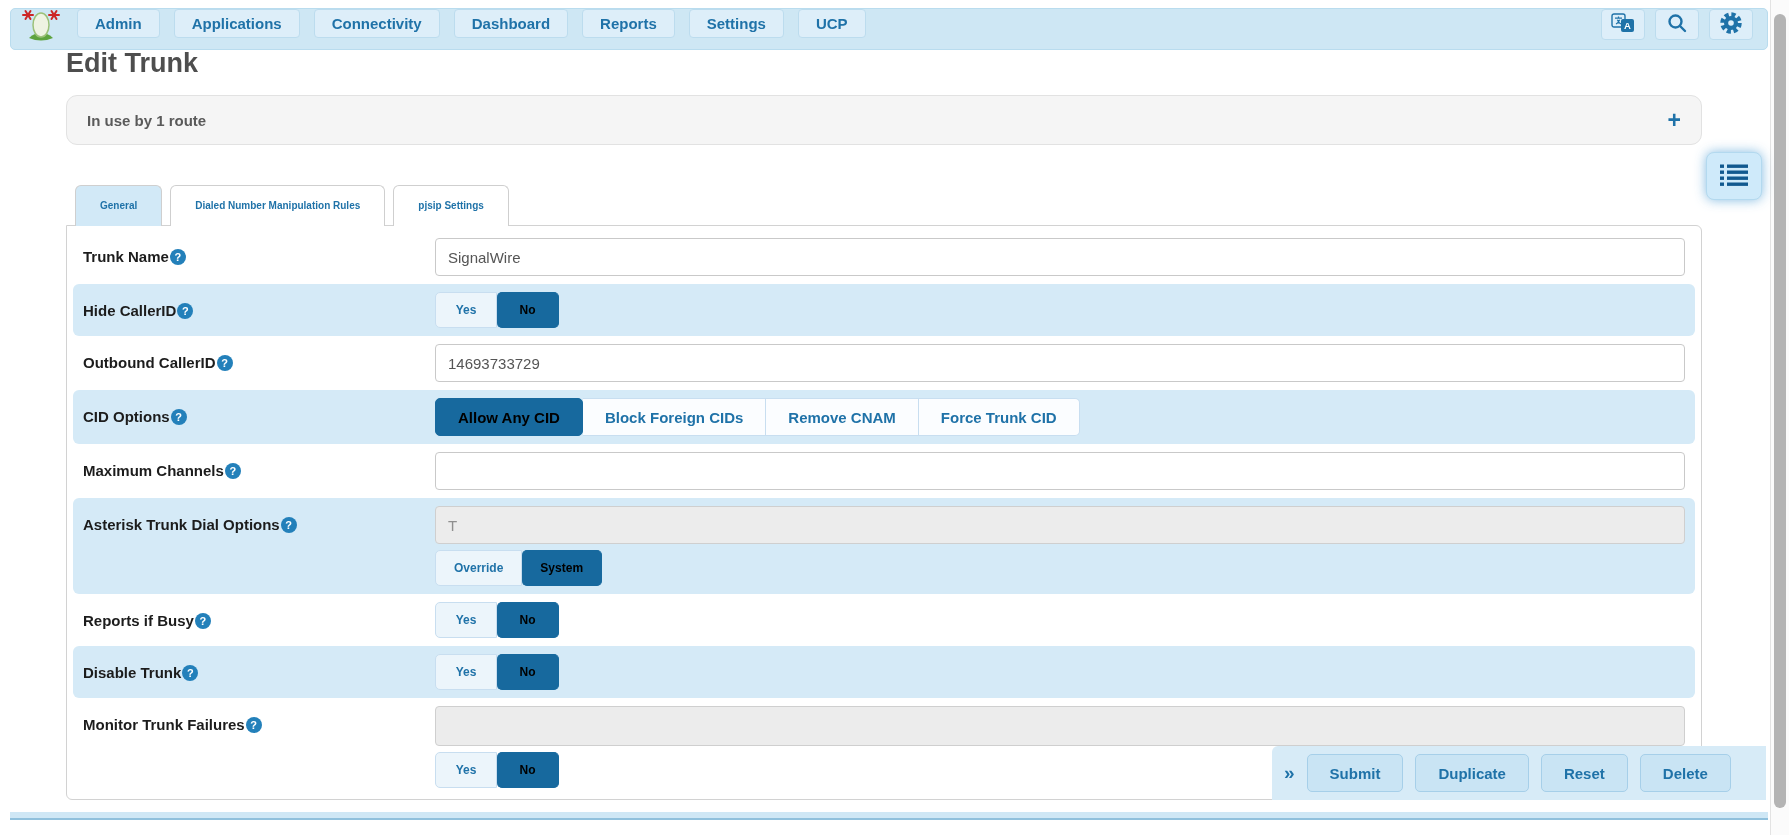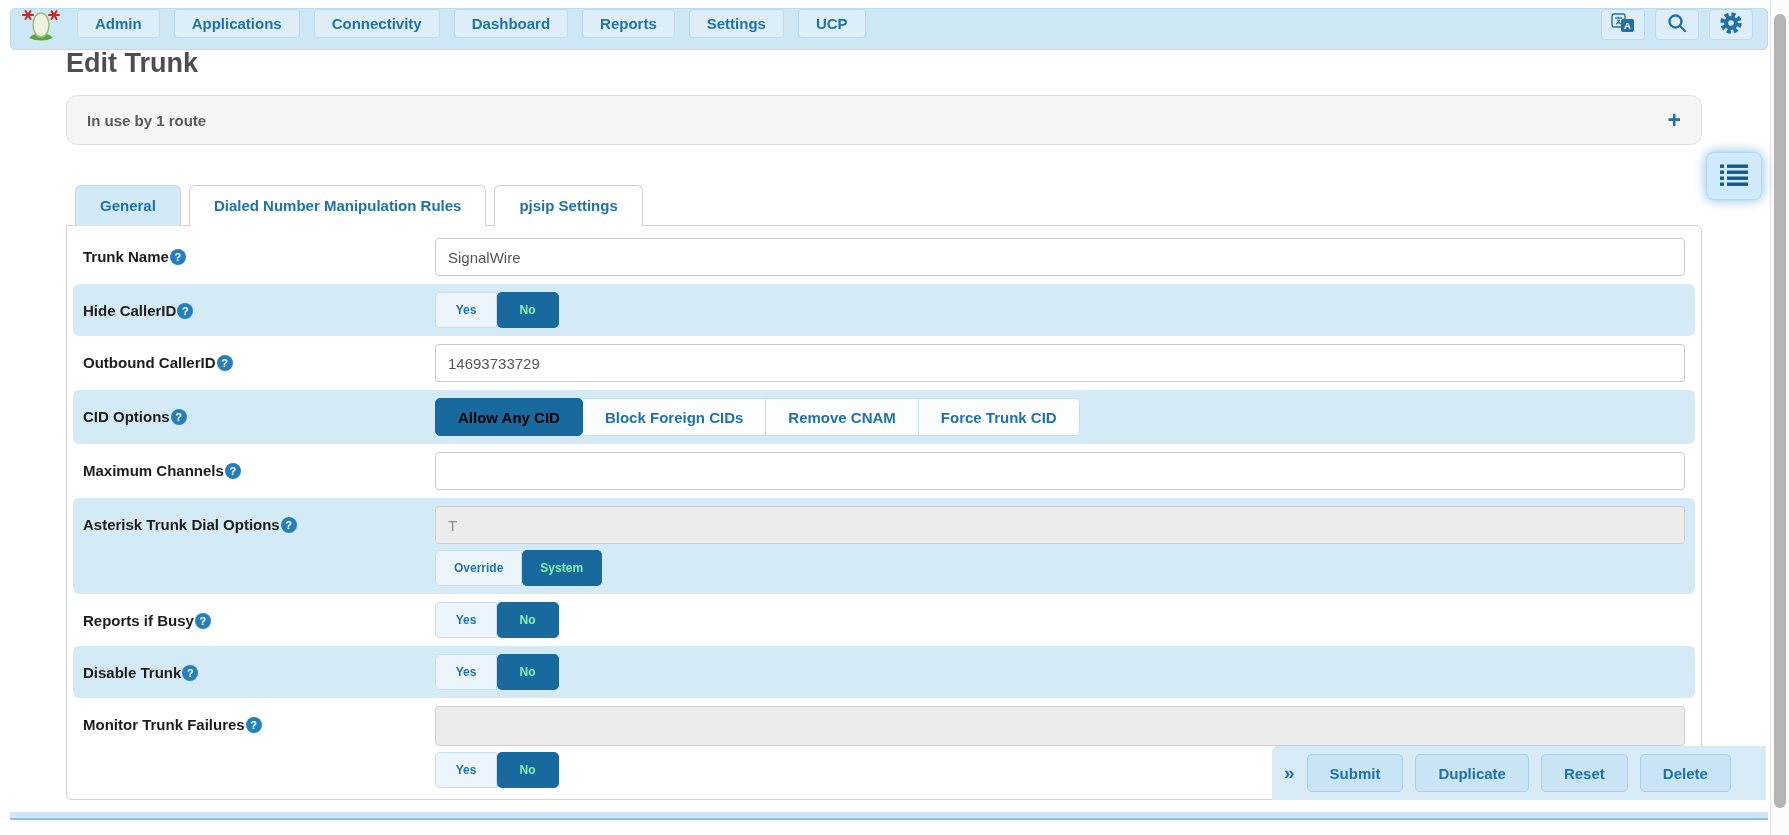--- a/index.html
+++ b/index.html
@@ -44,21 +44,21 @@
     background:#cfeafa; border:1px solid #b3d9ef; border-radius:8px;
     box-shadow:0 0 12px rgba(110,175,220,.85);
     display:flex; align-items:center; justify-content:center; cursor:pointer; z-index:4;
   }
 
   
   .tabs { position:absolute; left:75px; top:185px; display:flex; gap:8px; z-index:2; }
   .tab {
     height:41px; line-height:39px; padding:0 24px; background:#ffffff;
     border:1px solid #cfcfcf; border-bottom:none; border-radius:6px 6px 0 0;
-    color:#1f72a8; font-weight:700; font-size:15px; cursor:pointer; white-space:nowrap;
+    color:#1f72a8; font-weight:700; font-size:10px; cursor:pointer; white-space:nowrap;
   }
   .tab.active { background:#d2e9f7; }
 
   
   .panel {
     position:absolute; left:66px; top:225px; width:1636px; height:575px;
     background:#fff; border:1px solid #d2d2d2; border-radius:0 6px 6px 6px;
     padding:4px 6px; z-index:1; overflow:hidden;
   }
   .row { display:flex; align-items:flex-start; border-radius:6px; padding:8px 10px; }
@@ -85,21 +85,21 @@
 
   .toggle-group { display:inline-flex; }
   .tg-btn {
     min-width:62px; height:36px; padding:0 18px; display:inline-flex; align-items:center;
     justify-content:center; font-size:12px; font-weight:700; color:#1f72a8;
     background:#ecf5fb; border:1px solid #c8def0; cursor:pointer; font-family:inherit;
   }
   .tg-btn + .tg-btn { border-left:none; }
   .tg-btn:first-child { border-radius:5px 0 0 5px; }
   .tg-btn:last-child { border-radius:0 5px 5px 0; }
-  .tg-btn.active { background:#17699e; color:#86efac; border-color:#17699e; border-radius:5px; }
+  .tg-btn.active { background:#17699e; color:#000000; border-color:#17699e; border-radius:5px; }
 
   .btn-set { display:inline-flex; }
   .bs-btn {
     height:38px; padding:0 22px; display:inline-flex; align-items:center; justify-content:center;
     font-size:15px; font-weight:700; color:#1f72a8; background:#fbfdff;
     border:1px solid #c8def0; cursor:pointer; font-family:inherit; white-space:nowrap;
   }
   .bs-btn + .bs-btn { border-left:none; }
   .bs-btn:first-child { border-radius:5px 0 0 5px; }
   .bs-btn:last-child { border-radius:0 5px 5px 0; }

